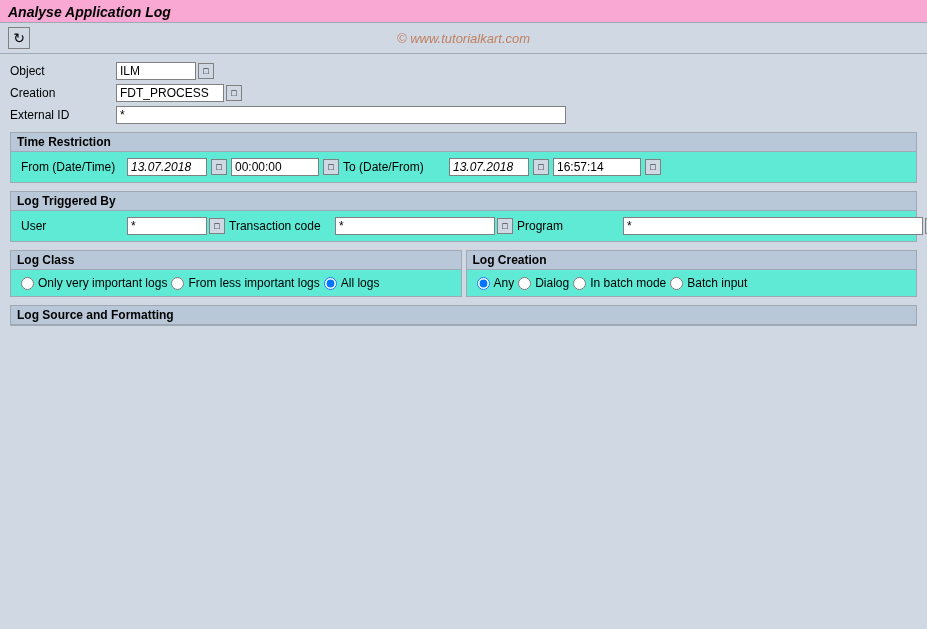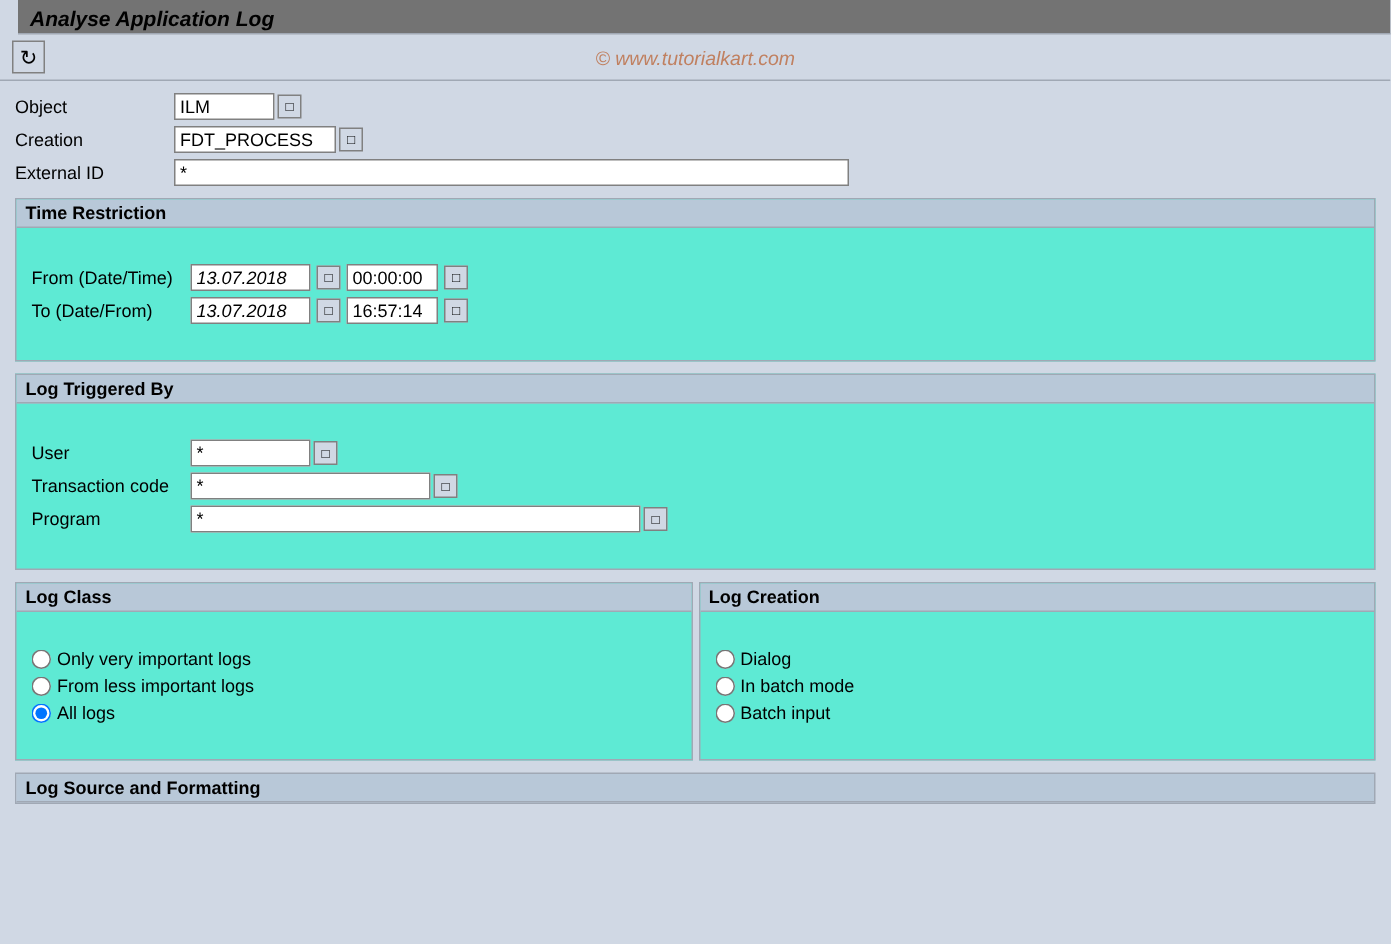--- a/index.html
+++ b/index.html
@@ -3,27 +3,26 @@
   <meta charset="utf-8">
   <style>
     * { box-sizing: border-box; margin: 0; padding: 0; }
     body {
       font-family: Arial, sans-serif;
       font-size: 12px;
       background: #d0d8e4;
       color: #000;
     }
     .title-bar {
-      background: #737373;
+      background: #f9a8d4;
       padding: 4px 8px 2px 8px;
       font-weight: bold;
       font-style: italic;
       font-size: 14px;
       border-bottom: 1px solid #a0a8b4;
-      margin-left: 12px;
     }
     .toolbar {
       background: #d0d8e4;
       padding: 4px 8px;
       display: flex;
       align-items: center;
       border-bottom: 1px solid #a0a8b4;
       position: relative;
     }
     .toolbar .watermark {
@@ -86,23 +85,23 @@
       margin-bottom: 8px;
     }
     .section-header {
       background: #b8c8d8;
       padding: 2px 6px;
       font-weight: bold;
       font-size: 12px;
       border-bottom: 1px solid #a0a8b4;
     }
     .section-body {
-      padding: 24px 10px;
-      display: flex;
-      flex-direction: column;
+      padding: 6px 10px;
+      display: flex;
+      flex-direction: row;
       gap: 4px;
     }
     .two-col {
       display: flex;
       gap: 0;
     }
     .two-col .section {
       flex: 1;
     }
     .two-col .section:first-child {
@@ -121,24 +120,24 @@
     .date-time-row {
       display: flex;
       align-items: center;
       gap: 4px;
     }
     .date-input {
       width: 80px;
       font-style: italic;
     }
     .time-input {
-      width: 61px;
+      width: 88px;
     }
     .object-input {
-      width: 67px;
+      width: 80px;
     }
     .subobject-input {
       width: 108px;
     }
     .external-input {
       width: 450px;
     }
     .user-input {
       width: 80px;
     }
@@ -250,20 +249,24 @@
         <div class="radio-row">
           <input type="radio" name="log-class" checked="" style="">
           <span>All logs</span>
         </div>
       </div>
     </div>
     <div class="section">
       <div class="section-header">Log Creation</div>
       <div class="section-body">
         <div class="radio-row">
+          <input type="radio" name="log-creation" checked="" style="">
+          <span>Any</span>
+        </div>
+        <div class="radio-row">
           <input type="radio" name="log-creation" style="">
           <span>Dialog</span>
         </div>
         <div class="radio-row">
           <input type="radio" name="log-creation" style="">
           <span>In batch mode</span>
         </div>
         <div class="radio-row">
           <input type="radio" name="log-creation" style="">
           <span>Batch input</span>

